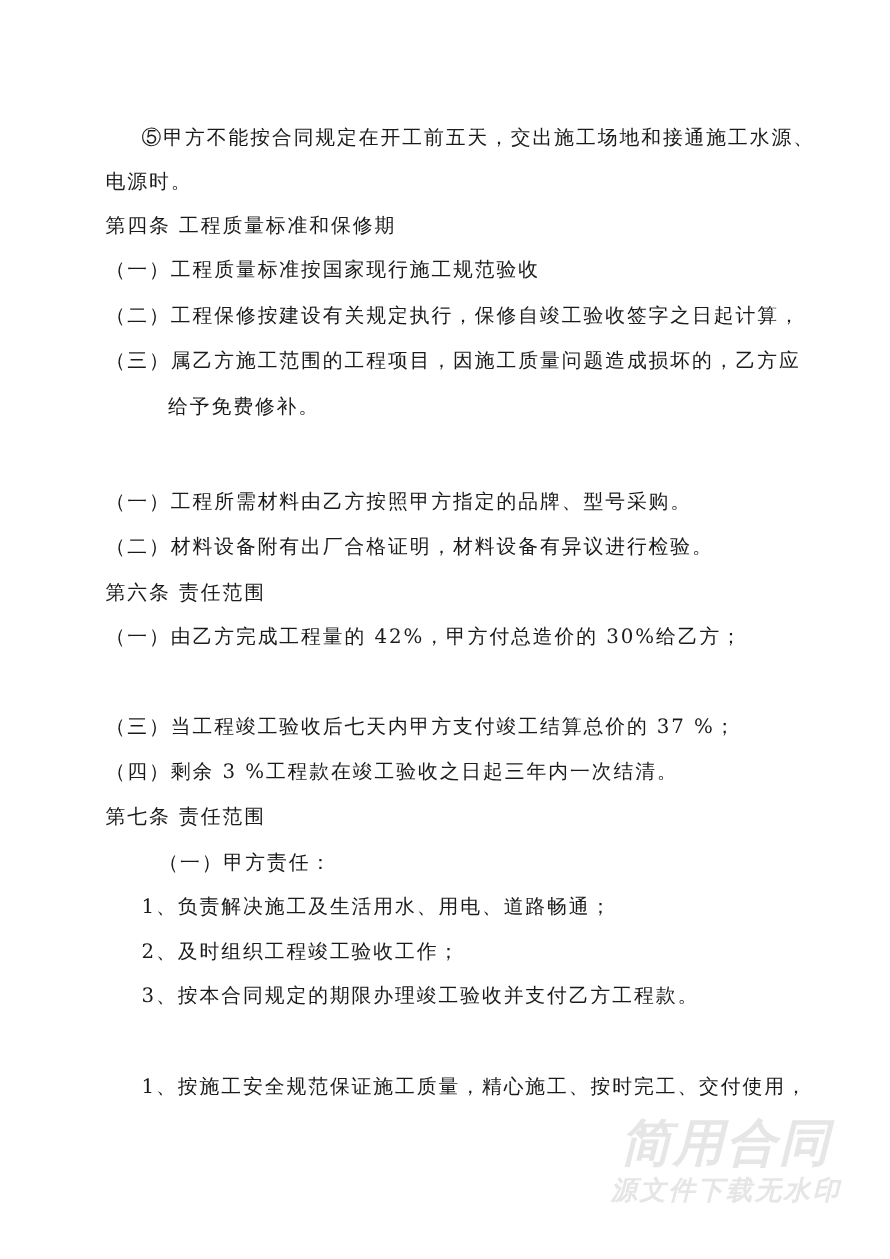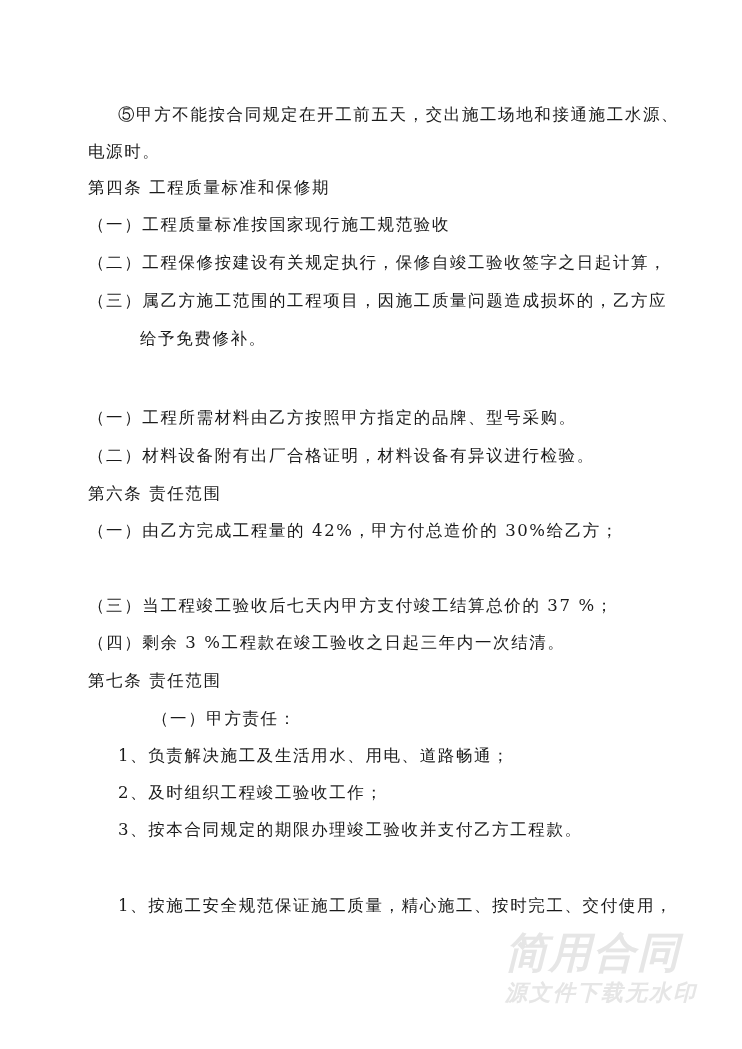--- a/index.html
+++ b/index.html
@@ -6,26 +6,26 @@
   body {
     width: 742px; height: 1049px; background: #ffffff; position: relative; overflow: hidden;
     font-family: "DejaVu Serif", "Liberation Serif", serif; color: #1a1a1a;
   }
   .page { position: absolute; left: 0; top: 0; width: 624px; height: 1049px; }
   .line {
     position: absolute; left: 88px; font-size: 16.5px; letter-spacing: 1.6px;
     white-space: nowrap; line-height: 22px;
   }
   .indent-first { left: 118px; }
-  .indent-sub { left: 132px; margin-left: 20px; }
+  .indent-sub { left: 132px; }
   .indent-item { left: 118px; }
   .indent-cont { left: 140px; }
   .u { text-underline-offset: 3px; }
   .watermark {
-    position: absolute; left: 505px; top: 928px; width: 200px; 
+    position: absolute; left: 505px; top: 928px; width: 200px; text-align: center;
     color: #e6e6e6; font-family: "DejaVu Sans", "Liberation Sans", sans-serif; font-weight: bold;
     font-style: italic; pointer-events: none;
   }
   .wm-big { font-size: 42px; letter-spacing: 2px; line-height: 50px; }
   .wm-small { font-size: 22px; letter-spacing: 2px; line-height: 30px; }
 </style>
 </head>
 <body>
 
 <div class="page">

